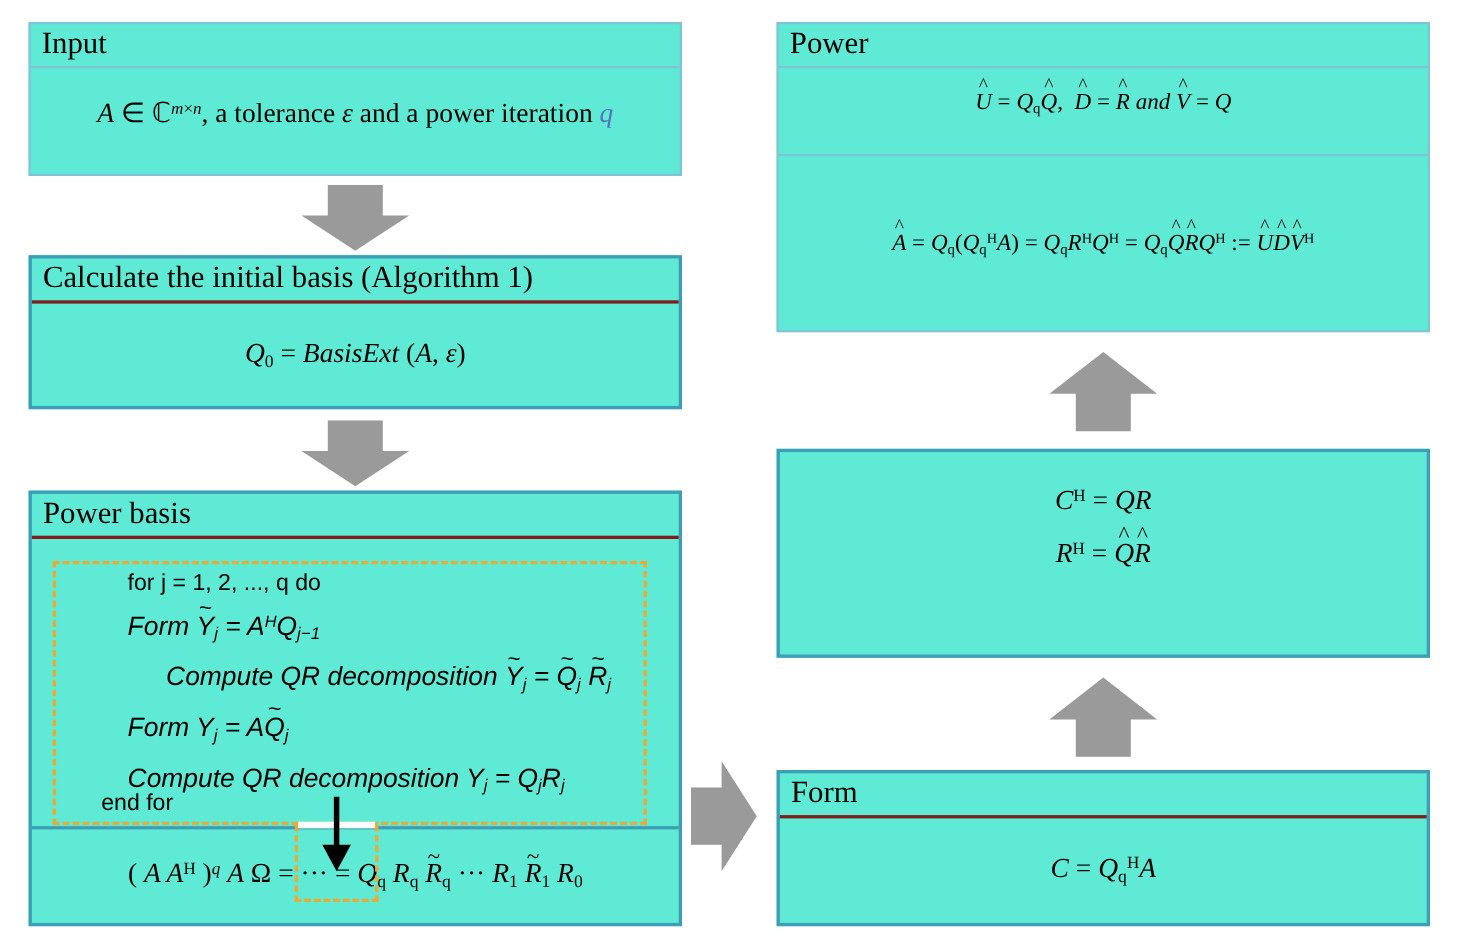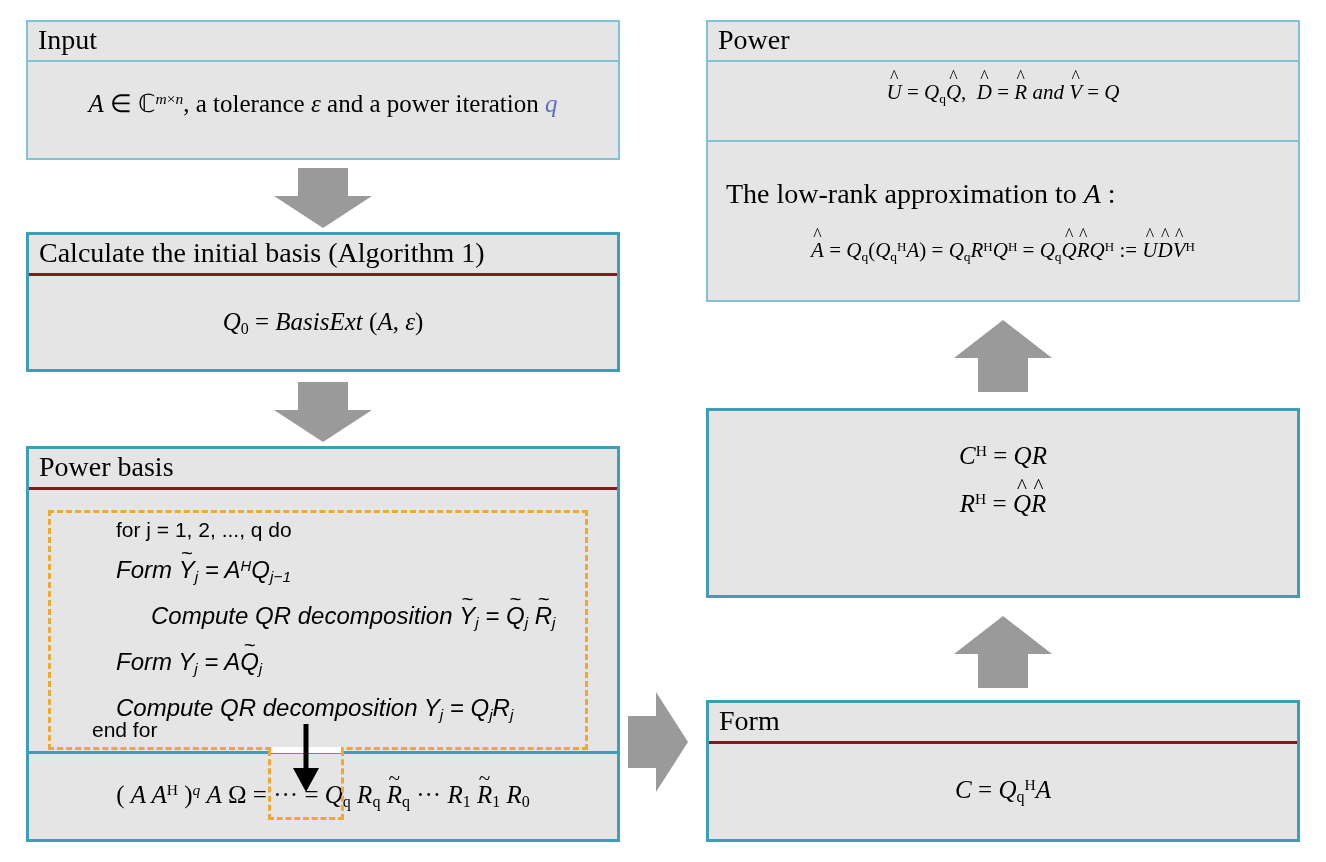--- a/index.html
+++ b/index.html
@@ -12,21 +12,21 @@
     height: 862px;
     position: relative;
     font-family: "Liberation Serif", serif;
     color: #000000;
     overflow: hidden;
   }
 
   .box {
     position: absolute;
     border: 3px solid #3d9fb5;
-    background: #e5e5e5;
+    background: #5eead4;
     box-sizing: border-box;
   }
   .box.thin { border-width: 2px; border-color: #7fc4d6; }
 
   .box-header {
     box-sizing: border-box;
     width: 100%;
     border-bottom: 3px solid #7f1d1d;
     padding: 2px 10px 4px 10px;
     font-size: 28px;
@@ -165,23 +165,20 @@
 
 <div class="box thin" style="left:706px; top:20px; width:594px; height:282px;">
   <div class="box-header">Power</div>
   <div class="box-body" style="height:62px;">
     <div class="formula small">
       <span class="hat"><span class="acc">^</span><i class="v">U</i></span> = <i class="v">Q</i><sub>q</sub><span class="hat"><span class="acc">^</span><i class="v">Q</i></span>, &nbsp;<span class="hat"><span class="acc">^</span><i class="v">D</i></span> = <span class="hat"><span class="acc">^</span><i class="v">R</i></span> <i class="v">and</i> <span class="hat"><span class="acc">^</span><i class="v">V</i></span> = <i class="v">Q</i>
     </div>
   </div>
   <div style="position:absolute; left:0; top:118px; width:100%; height:0; border-top:2px solid #7fc4d6;"></div>
   <div style="position:absolute; left:0; top:120px; width:100%; height:158px; display:flex; flex-direction:column; justify-content:center; align-items:flex-start; padding:0 18px; box-sizing:border-box;">
-    <div style="font-size:28px; margin-bottom:28px;">
-      The low-rank approximation to <i class="v">A</i> :
-    </div>
     <div class="formula small" style="align-self:center;">
       <span class="hat"><span class="acc">^</span><i class="v">A</i></span> = <i class="v">Q</i><sub>q</sub>(<i class="v">Q</i><sub>q</sub><sup>H</sup><i class="v">A</i>) = <i class="v">Q</i><sub>q</sub><i class="v">R</i><sup>H</sup><i class="v">Q</i><sup>H</sup> = <i class="v">Q</i><sub>q</sub><span class="hat"><span class="acc">^</span><i class="v">Q</i></span><span class="hat"><span class="acc">^</span><i class="v">R</i></span><i class="v">Q</i><sup>H</sup> := <span class="hat"><span class="acc">^</span><i class="v">U</i></span><span class="hat"><span class="acc">^</span><i class="v">D</i></span><span class="hat"><span class="acc">^</span><i class="v">V</i></span><sup>H</sup>
     </div>
   </div>
 </div>
 
 <div class="arrow" style="left:948px; top:318px;">
   <svg width="110" height="76" viewBox="0 0 110 76">
     <polygon points="55,2 104,40 80,40 80,74 30,74 30,40 6,40" fill="#9a9a9a"></polygon>
   </svg>

